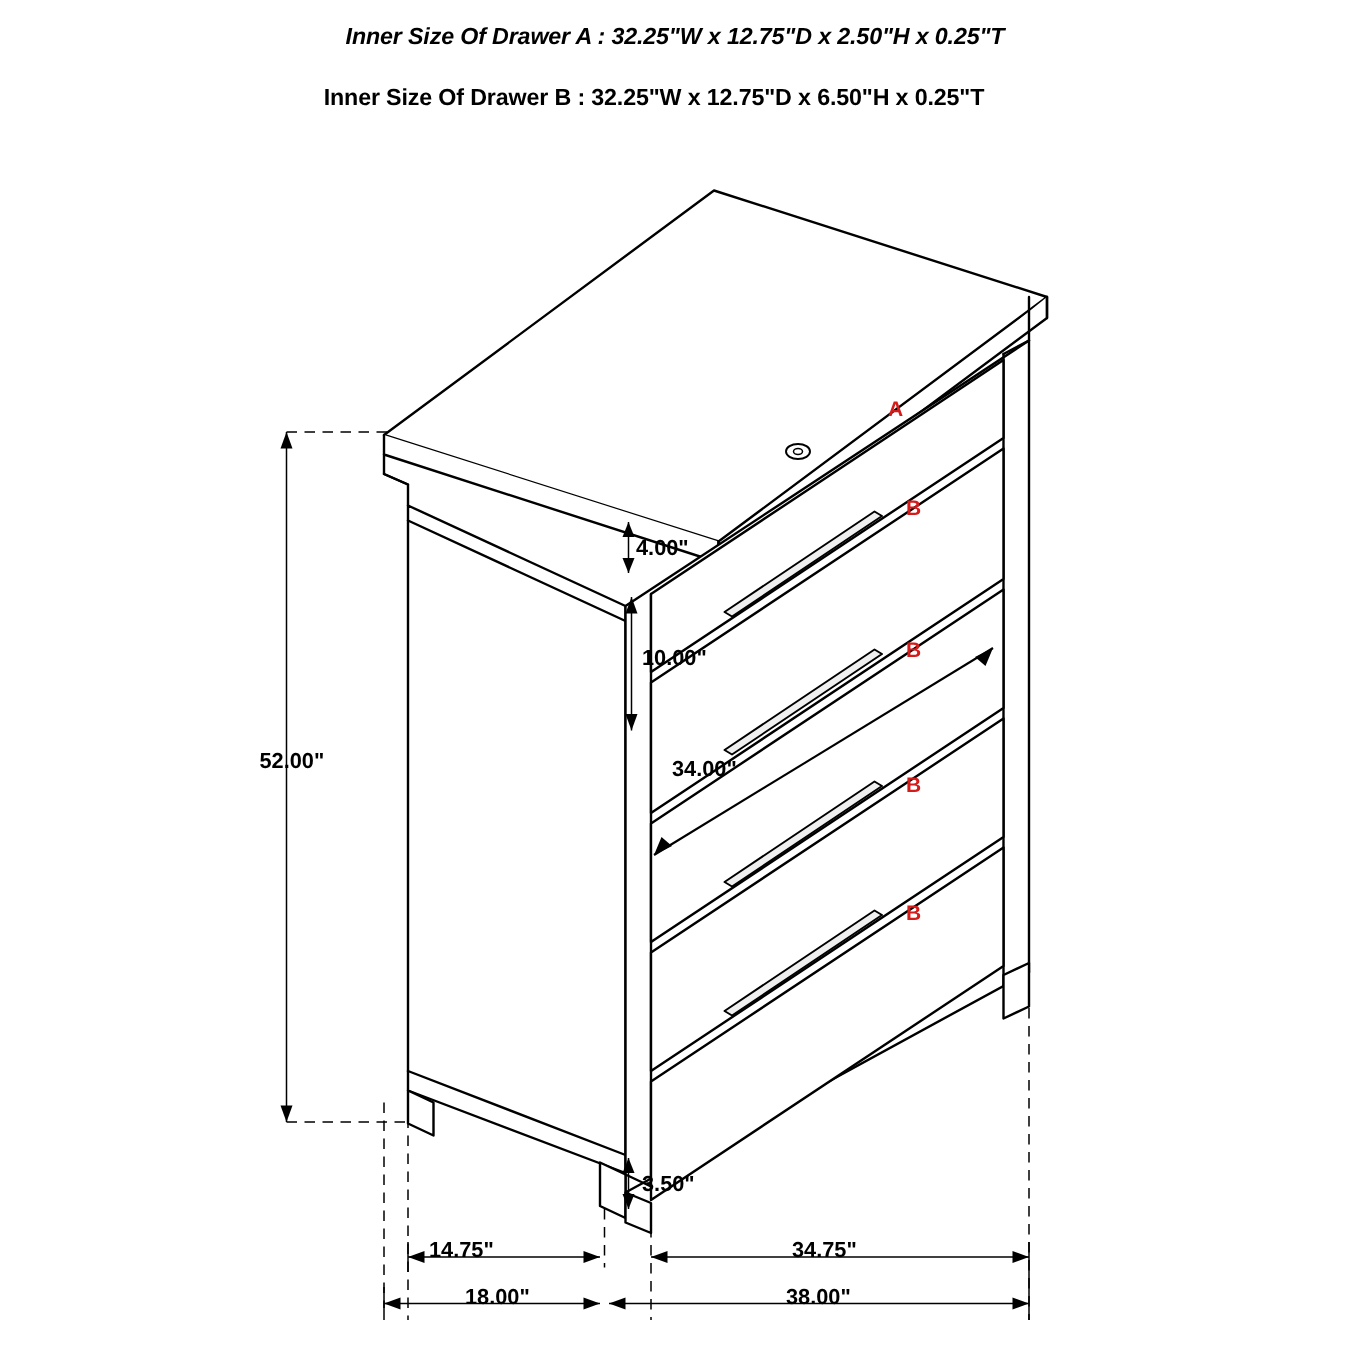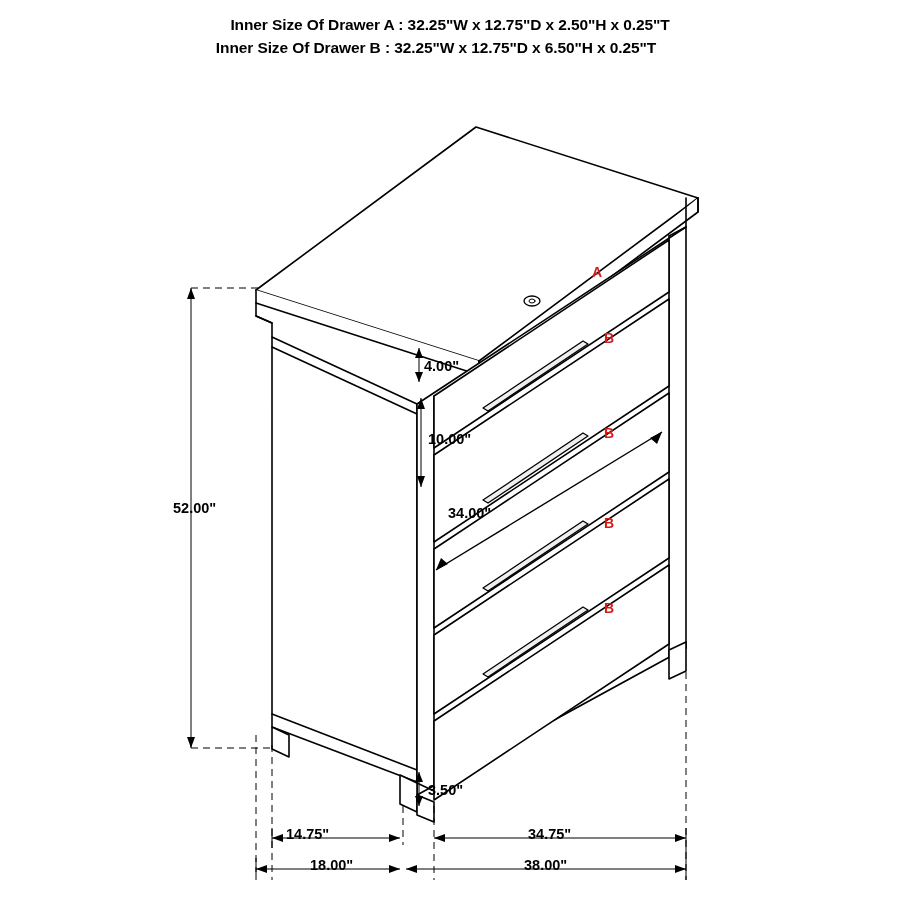--- a/index.html
+++ b/index.html
@@ -21,22 +21,22 @@
     position: absolute;
     left: 0;
     top: 0;
     width: 900px;
     text-align: center;
     font-size: 15.5px;
     font-weight: bold;
     color: #000;
     letter-spacing: -0.1px;
   }
-  .hdr .line1 { position: absolute; top: 16px; left: 0; width: 900px; }
-  .hdr .line2 { position: absolute; top: 39px; left: 0; width: 872px; }
+  .hdr .line1 { position: absolute; top: 16px; left: 0; width: 900px; font-style: italic; }
+  .hdr .line2 { position: absolute; top: 57px; left: 0; width: 872px; }
 
   svg.canvas {
     position: absolute;
     left: 0;
     top: 0;
     width: 900px;
     height: 900px;
   }
 
   .lbl {

